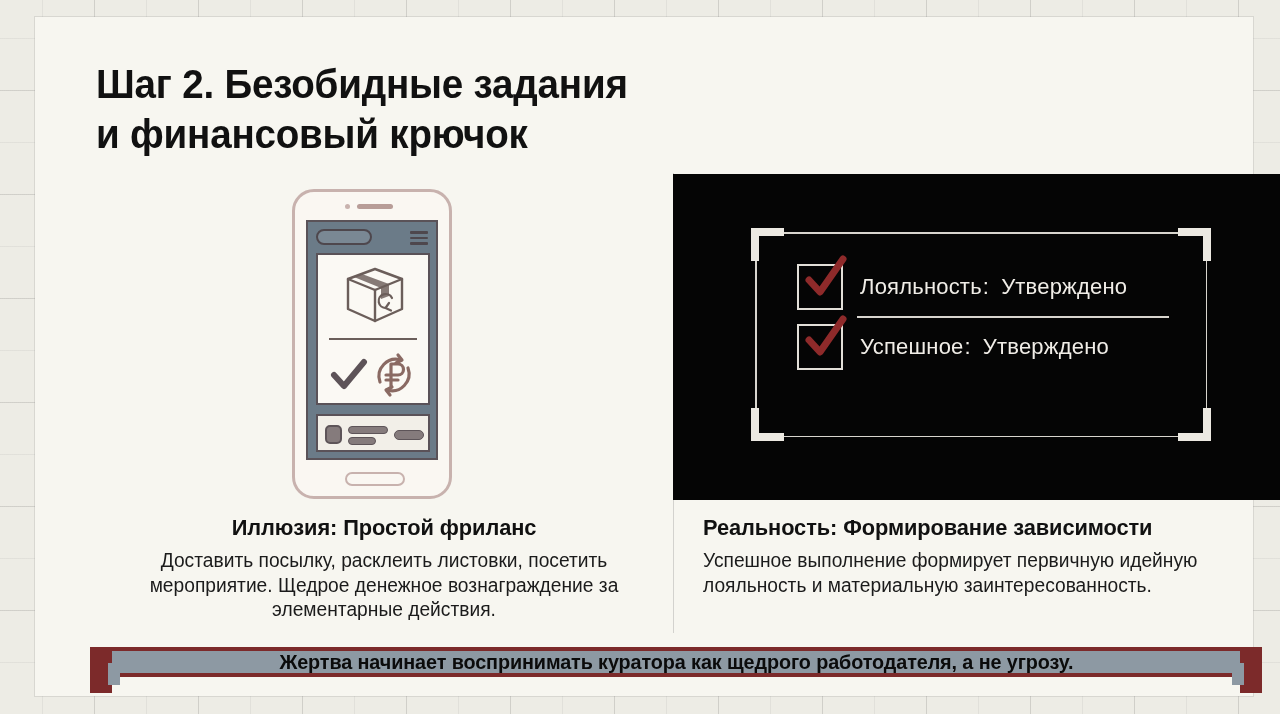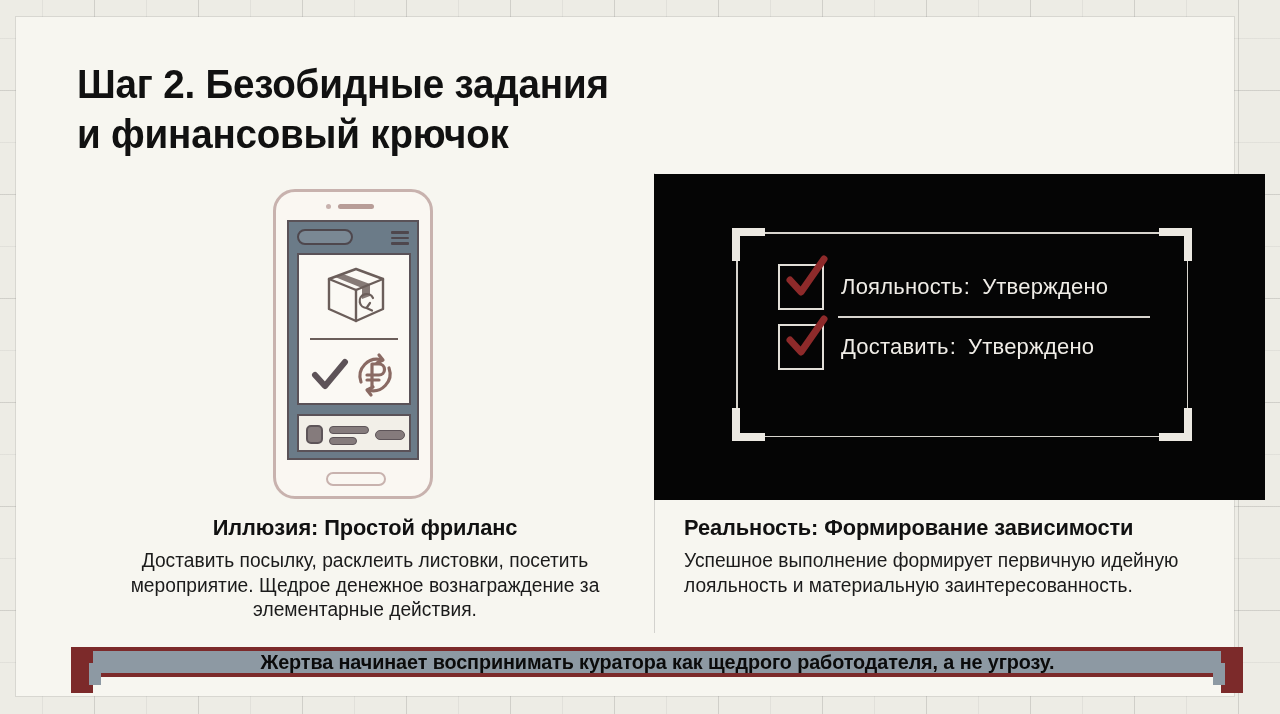--- a/index.html
+++ b/index.html
@@ -29,21 +29,21 @@
     position: absolute; inset: 0;
     background-image:
       linear-gradient(to right, rgba(120,120,120,0.10) 1px, transparent 1px),
       linear-gradient(to bottom, rgba(120,120,120,0.10) 1px, transparent 1px);
     background-size: 52px 52px;
     background-position: -10px -14px;
   }
   
   .card {
     position: absolute;
-    left: 16px; top: 17px;
+    left: 35px; top: 17px;
     width: 1218px; height: 679px;
     background: #f7f6f0;
     box-shadow: 0 0 0 1px rgba(140,140,140,0.22);
   }
   
   .title {
     position: absolute;
     left: 61px; top: 42px;
     width: 760px;
     color: #111111;
@@ -387,21 +387,21 @@
 
           <div class="row-div"></div>
 
           <div class="check-row">
             <div class="cb-box">
               <svg class="cb-check" viewBox="0 0 44 44">
                 <path d="M6 24 L17 36 L40 3" fill="none" stroke="#8e2a2a" stroke-width="7" stroke-linecap="round" stroke-linejoin="round"></path>
               </svg>
             </div>
             <div class="cb-label">
-              <span>Доставить</span><span class="sep">:</span><span class="val">Утверждено</span>
+              <span>Успешное</span><span class="sep">:</span><span class="val">Утверждено</span>
             </div>
           </div>
 
         </div>
       </div>
     </div>
 
     <div class="cap cap-left">
       <div class="cap-head">Иллюзия: Простой фриланс</div>
       <div class="cap-body">Доставить посылку, расклеить листовки, посетить мероприятие. Щедрое денежное вознаграждение за элементарные действия.</div>

